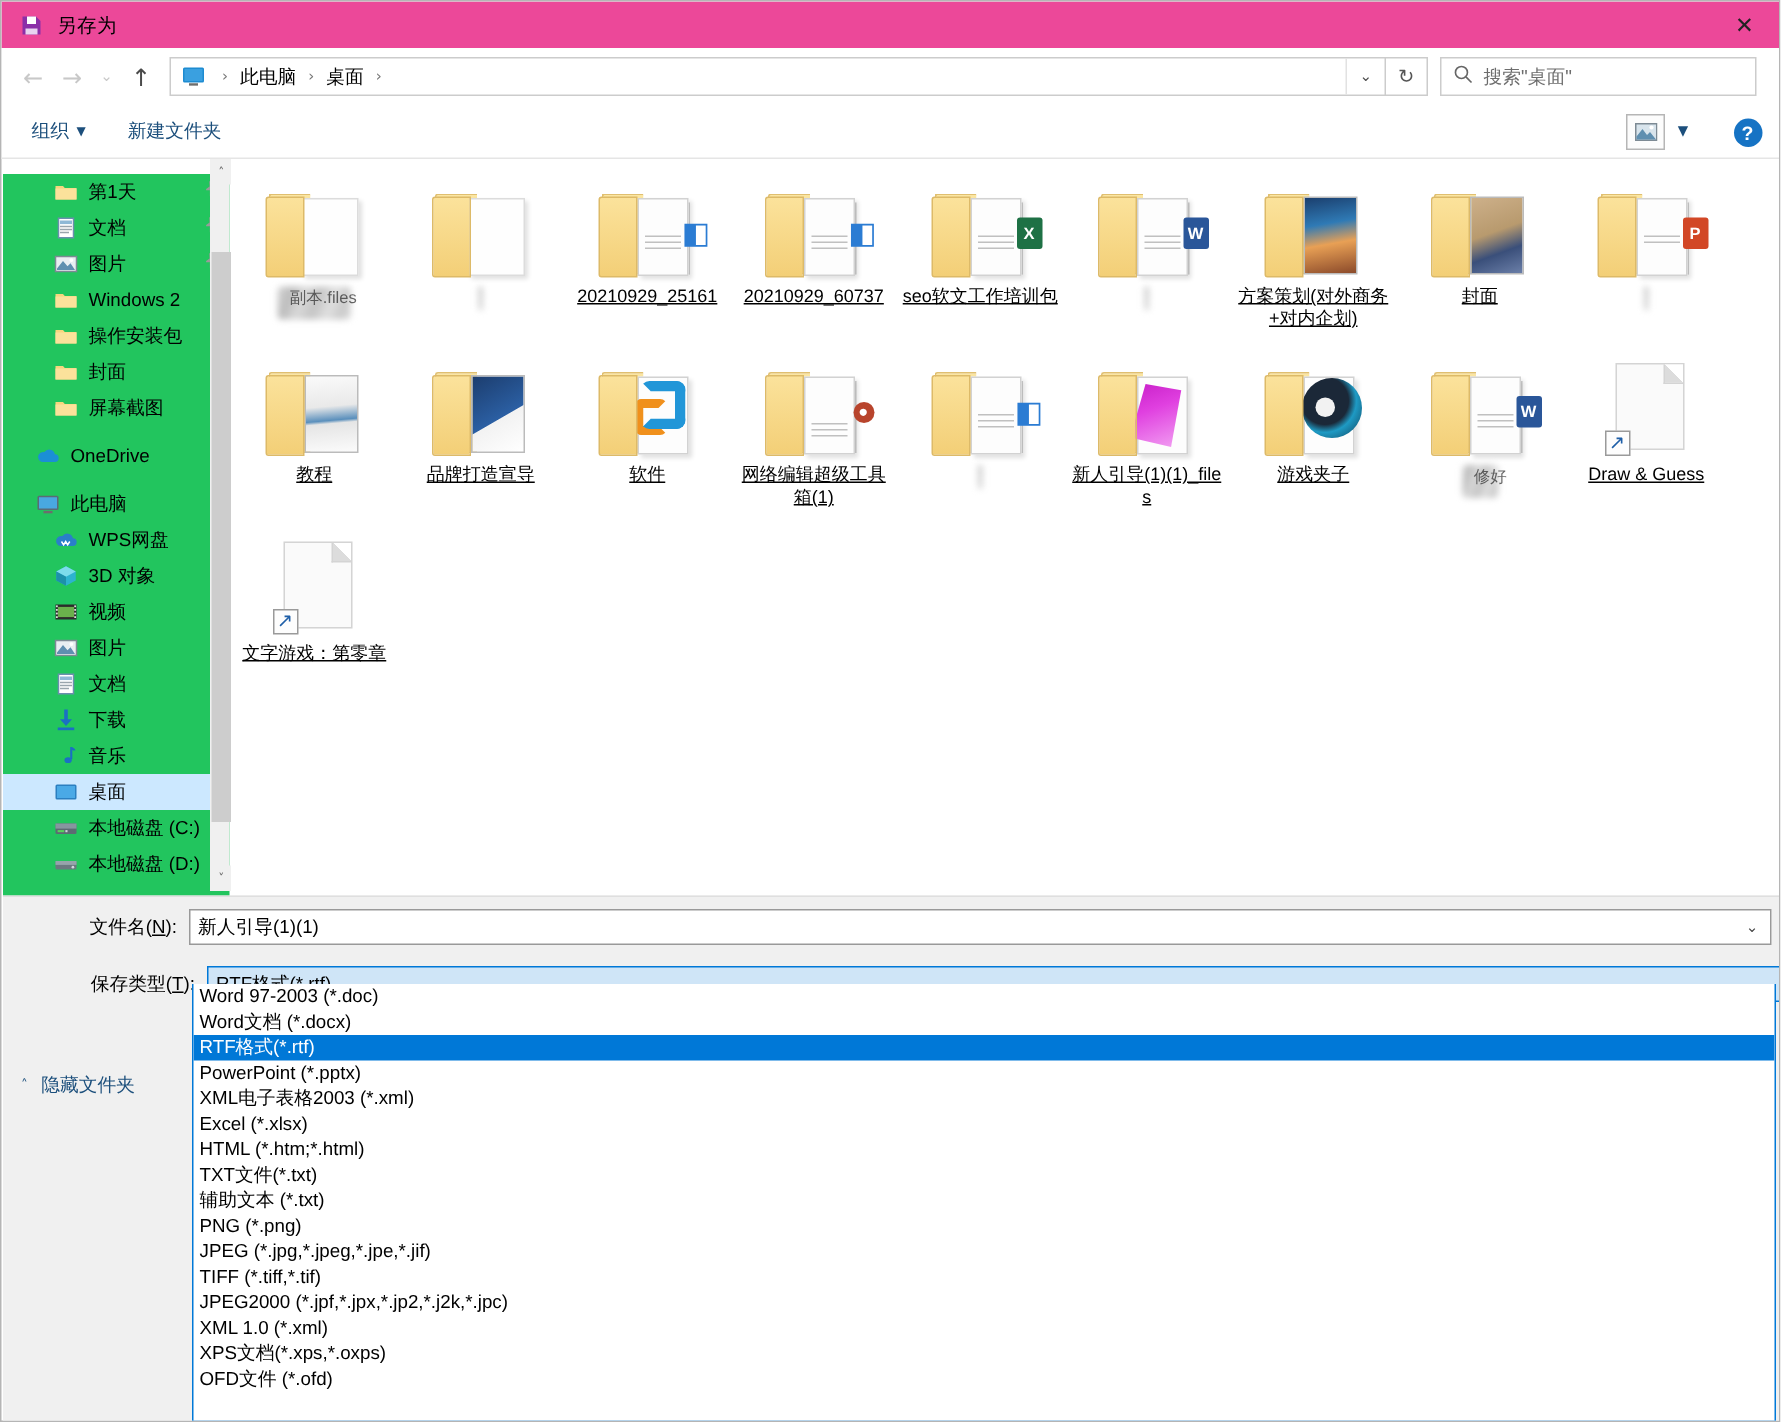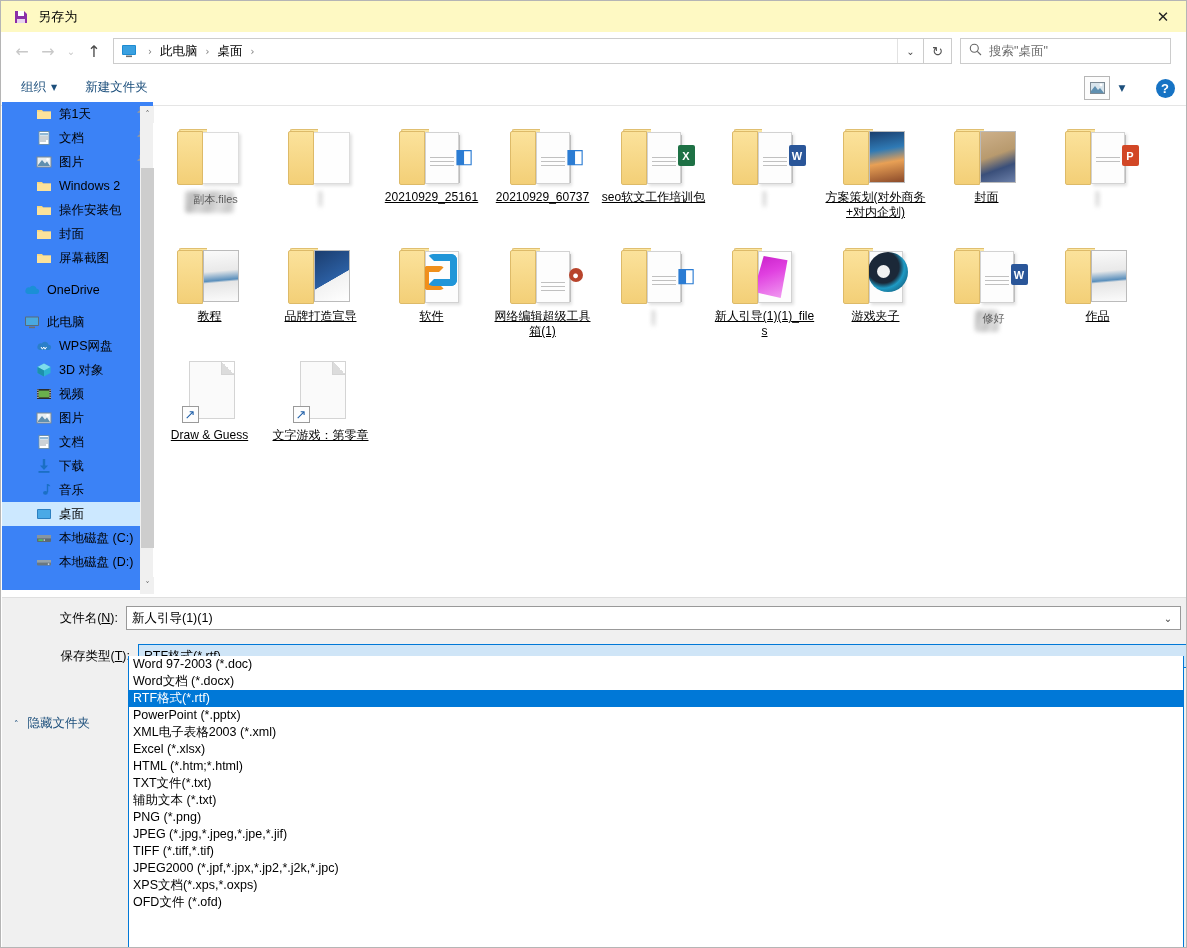--- a/index.html
+++ b/index.html
@@ -17,21 +17,21 @@
     width: 1187px; height: 948px;
     background: #ffffff;
     border: 1px solid #b5b5b5;
     overflow: hidden;
   }
 
   
   .titlebar {
     position: absolute; left: 0; top: 0;
     width: 1185px; height: 31px;
-    background: #fef9c3;
+    background: #ec4899;
     display: flex; align-items: center;
   }
   .title-icon {
     width: 16px; height: 16px;
     margin-left: 12px; margin-right: 9px;
     position: relative;
   }
   .title-text {
     font-size: 13px; color: #000;
     letter-spacing: .3px;
@@ -153,23 +153,23 @@
   .help-circle {
     width: 19px; height: 19px; border-radius: 50%;
     background: #1673c4; color: #fff;
     font-size: 13px; font-weight: bold;
     display: flex; align-items: center; justify-content: center;
     font-family: "Liberation Sans", sans-serif;
   }
 
   
   .nav-pane {
-    position: absolute; left: 1px; top: 101px;
+    position: absolute; left: 1px; top: 115px;
     width: 151px; height: 488px;
-    background: #3b82f6;
+    background: #22c55e;
     overflow: hidden;
   }
   .nav-list { position: relative; }
   .nav-row {
     height: 24px; display: flex; align-items: center;
     padding-left: 22px; font-size: 12.5px; color: #000;
     white-space: nowrap;
     position: relative;
   }
   .nav-row.selected { background: #cce8ff; }
@@ -936,30 +936,20 @@
                   <i></i>
                 </div>
               </div>
               <div class="front"></div>
             </div>
           </div>
           <div class="cell-label redact">修好<span class="redact-bar" style="height: 22px;"></span><span class="redact-under" style="color: rgb(51, 51, 51); z-index: 2;">修好</span></div>
         </div>
         <div class="cell">
           <div class="cell-icon">
-            <div class="folder">
-              <div class="back"></div>
-              <div class="pic scenic"></div>
-              <div class="front"></div>
-            </div>
-          </div>
-          <div class="cell-label">作品</div>
-        </div>
-        <div class="cell">
-          <div class="cell-icon">
             <div class="docfile">
               <div class="page">
                 <div class="fold"></div>
               </div>
               <div class="shortcut-arrow">↗</div>
             </div>
           </div>
           <div class="cell-label">Draw &amp; Guess</div>
         </div>
         <div class="cell">
@@ -1008,18 +998,19 @@
         <div class="dd-item">PowerPoint (*.pptx)</div>
         <div class="dd-item">XML电子表格2003 (*.xml)</div>
         <div class="dd-item">Excel (*.xlsx)</div>
         <div class="dd-item">HTML (*.htm;*.html)</div>
         <div class="dd-item">TXT文件(*.txt)</div>
         <div class="dd-item">辅助文本 (*.txt)</div>
         <div class="dd-item">PNG (*.png)</div>
         <div class="dd-item">JPEG (*.jpg,*.jpeg,*.jpe,*.jif)</div>
         <div class="dd-item">TIFF (*.tiff,*.tif)</div>
         <div class="dd-item">JPEG2000 (*.jpf,*.jpx,*.jp2,*.j2k,*.jpc)</div>
+        <div class="dd-item">XML 1.0 (*.xml)</div>
         <div class="dd-item">XPS文档(*.xps,*.oxps)</div>
         <div class="dd-item">OFD文件 (*.ofd)</div>
       </div>
   </div>
 
 </div>
 
 </body></html>

